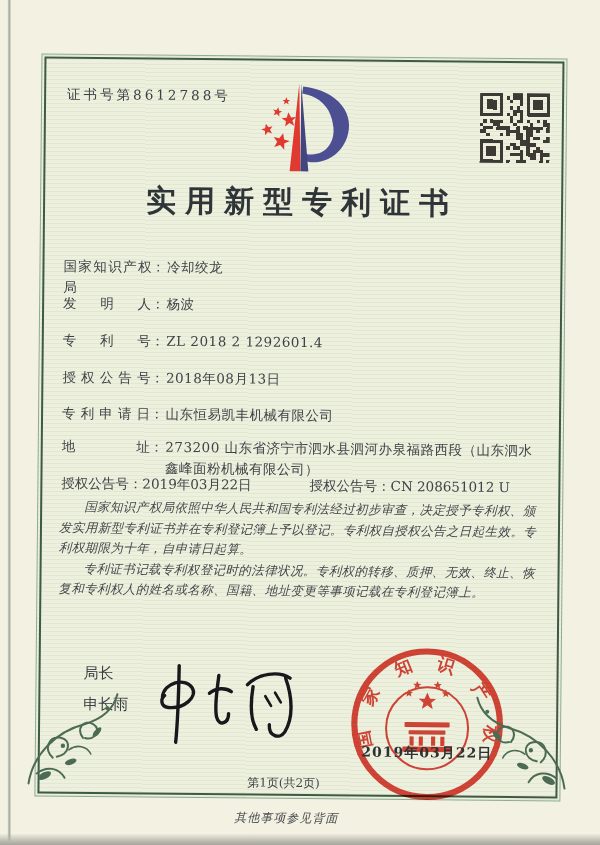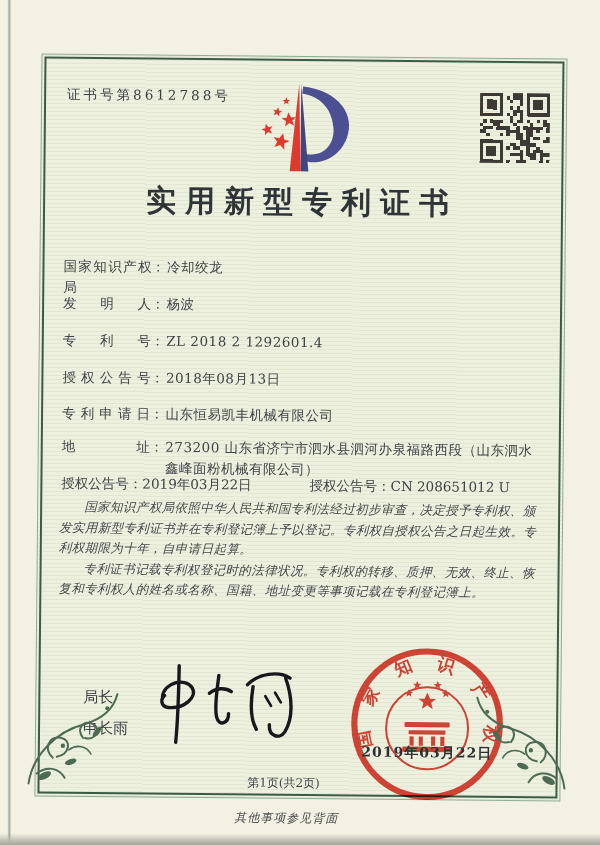--- a/index.html
+++ b/index.html
@@ -36,21 +36,21 @@
   .crow .lbl{display:inline-block;width:88px;text-align:justify;text-align-last:justify;flex:none;}
   .crow .colon{flex:none;}
   .crow .val{margin-left:2px;width:372px;letter-spacing:.5px;}
   .grant-row{position:absolute;left:62px;top:477px;width:480px;font-size:13.5px;display:flex;color:#3f4347;}
   .grant-row .g2{margin-left:58px;}
   
   .body-text{position:absolute;left:60px;top:499px;width:482px;font-size:12.5px;
     line-height:20.5px;color:#45484c;font-style:italic;letter-spacing:.4px;}
   .body-text p{margin:0;text-indent:2em;}
   
-  .director{position:absolute;left:86px;top:684px;font-size:15px;line-height:31px;color:#3b3e42;
+  .director{position:absolute;left:86px;top:660px;font-size:15px;line-height:31px;color:#3b3e42;
     font-family:"DejaVu Sans","Liberation Sans",sans-serif;}
   .signature{position:absolute;left:150px;top:658px;width:175px;height:88px;transform:rotate(-2deg);}
   .seal{position:absolute;left:348px;top:641px;width:164px;height:164px;opacity:.93;mix-blend-mode:multiply;}
   .seal-date{position:absolute;left:352px;top:743px;width:156px;text-align:center;
     font-size:14px;font-weight:bold;color:#2e3033;letter-spacing:1px;}
   .flourish{position:absolute;width:104px;height:104px;z-index:3;}
   .flourish.bl{left:26px;top:688px;}
   .flourish.br{left:470px;top:688px;transform:scaleX(-1);}
   
   .page-info{position:absolute;left:0;right:26px;top:775px;text-align:center;font-size:12px;color:#3f4347;}

